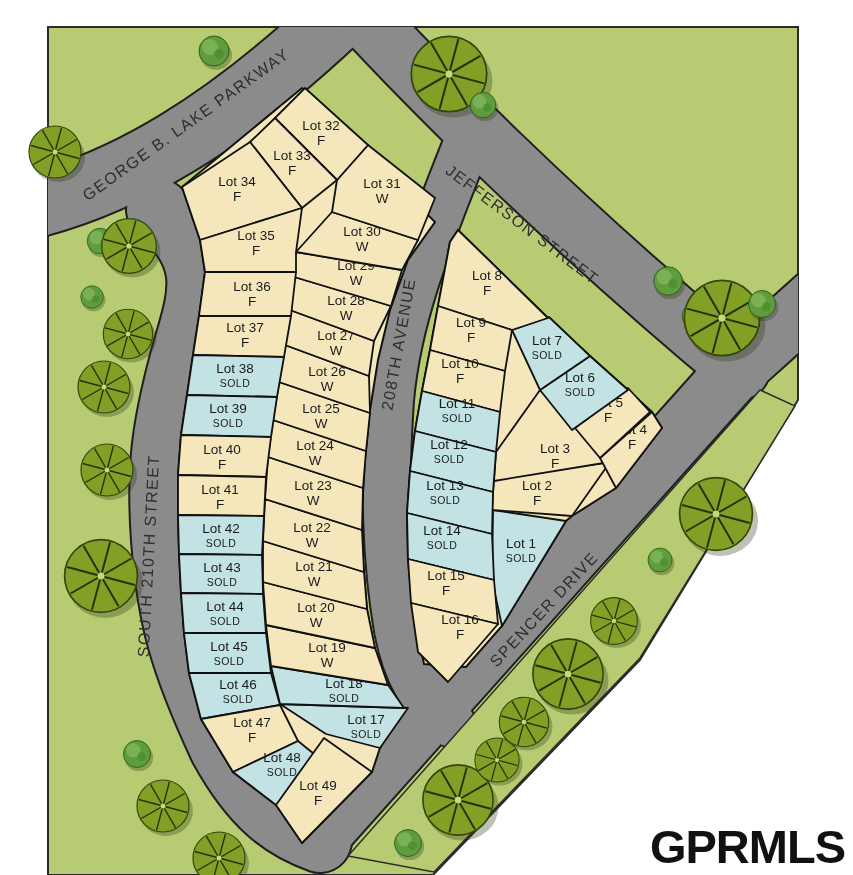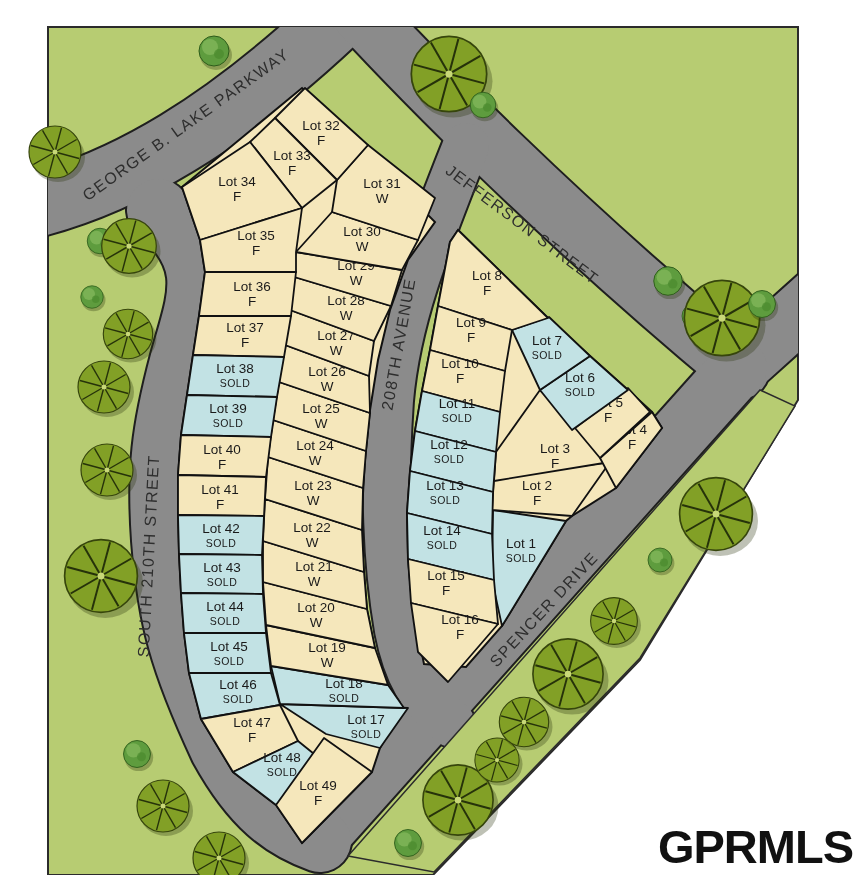--- a/index.html
+++ b/index.html
@@ -1,19 +1,19 @@
 <!DOCTYPE html>
 <html><head>
 <meta charset="utf-8">
 <style>
   html,body{margin:0;padding:0;background:#ffffff;}
   .stage{position:relative;width:853px;height:875px;overflow:hidden;background:#fff;
          font-family:"Liberation Sans",sans-serif;}
   .stage svg{position:absolute;left:0;top:0;font-family:"Liberation Sans",sans-serif;}
-  .brand{position:absolute;right:0;bottom:1px;font-size:47px;font-weight:bold;
+  .brand{position:absolute;right:8px;bottom:1px;font-size:47px;font-weight:bold;
          letter-spacing:-1px;color:#111;font-family:"Liberation Sans",sans-serif;}
   text{user-select:none;}
 </style>
 </head>
 <body>
 
 <figure class="stage" style="margin:0">
   <svg id="map" width="853" height="875" viewBox="0 0 853 875">
       <rect x="0" y="0" width="853" height="875" fill="#ffffff"></rect>
       <path d="M48,27 L798,27 L798,400 L640,660 L433,875 L48,875 Z" fill="#b7cc72" stroke="#2b2b2b" stroke-width="2"></path>

